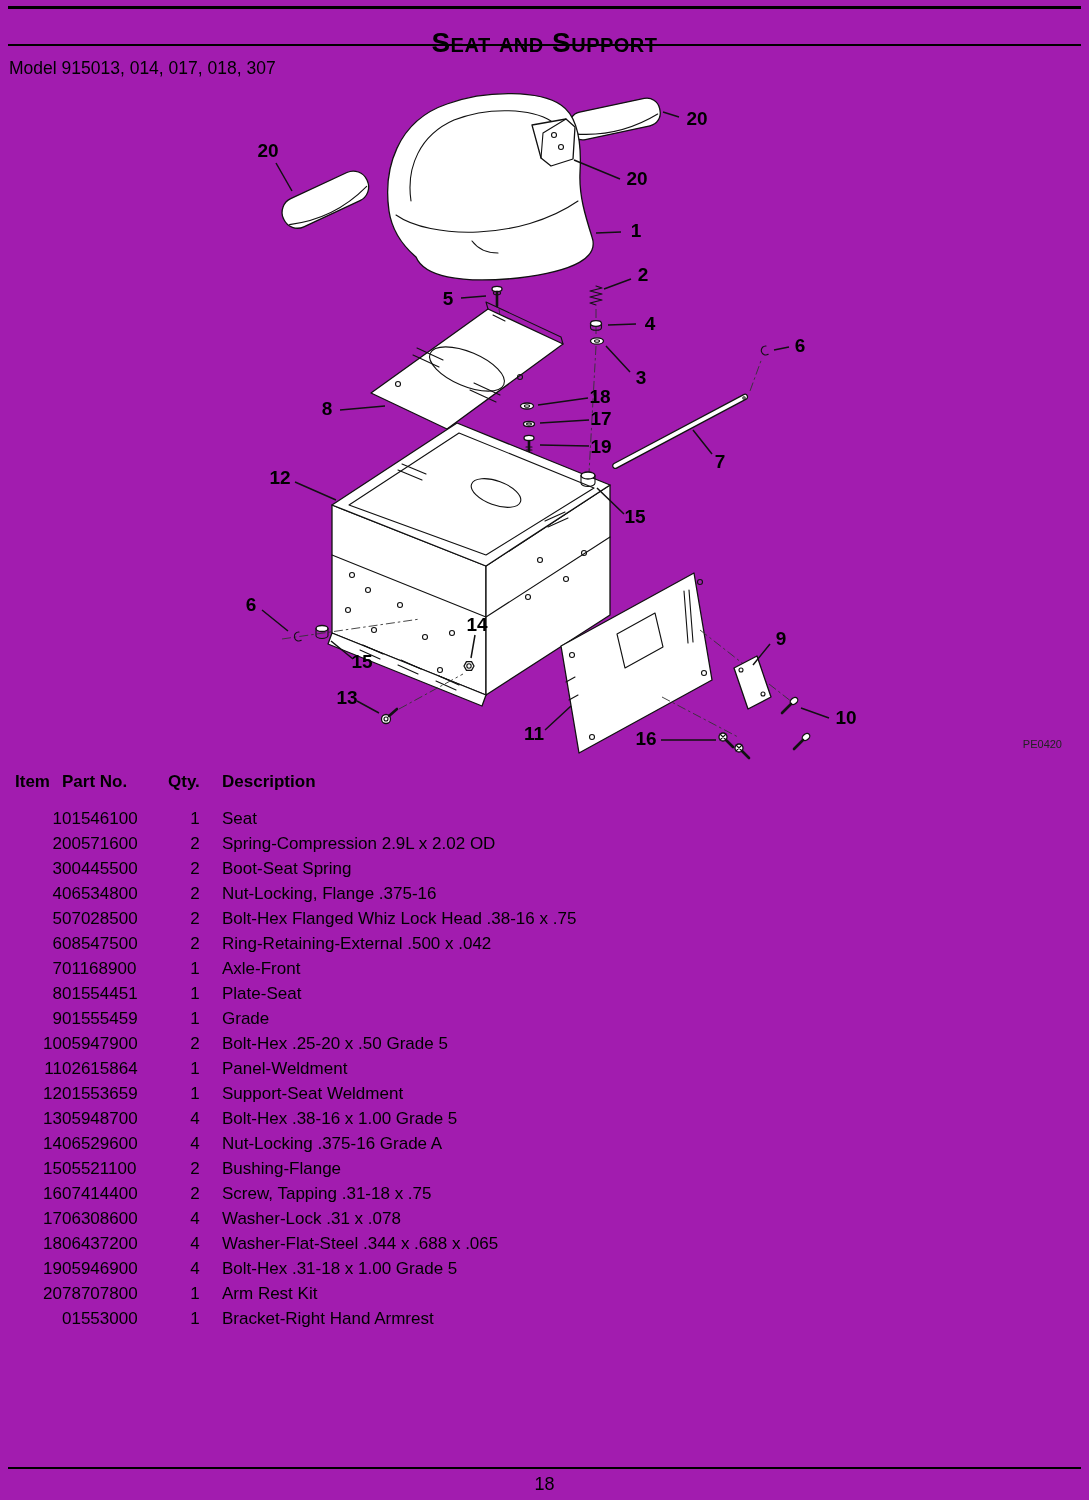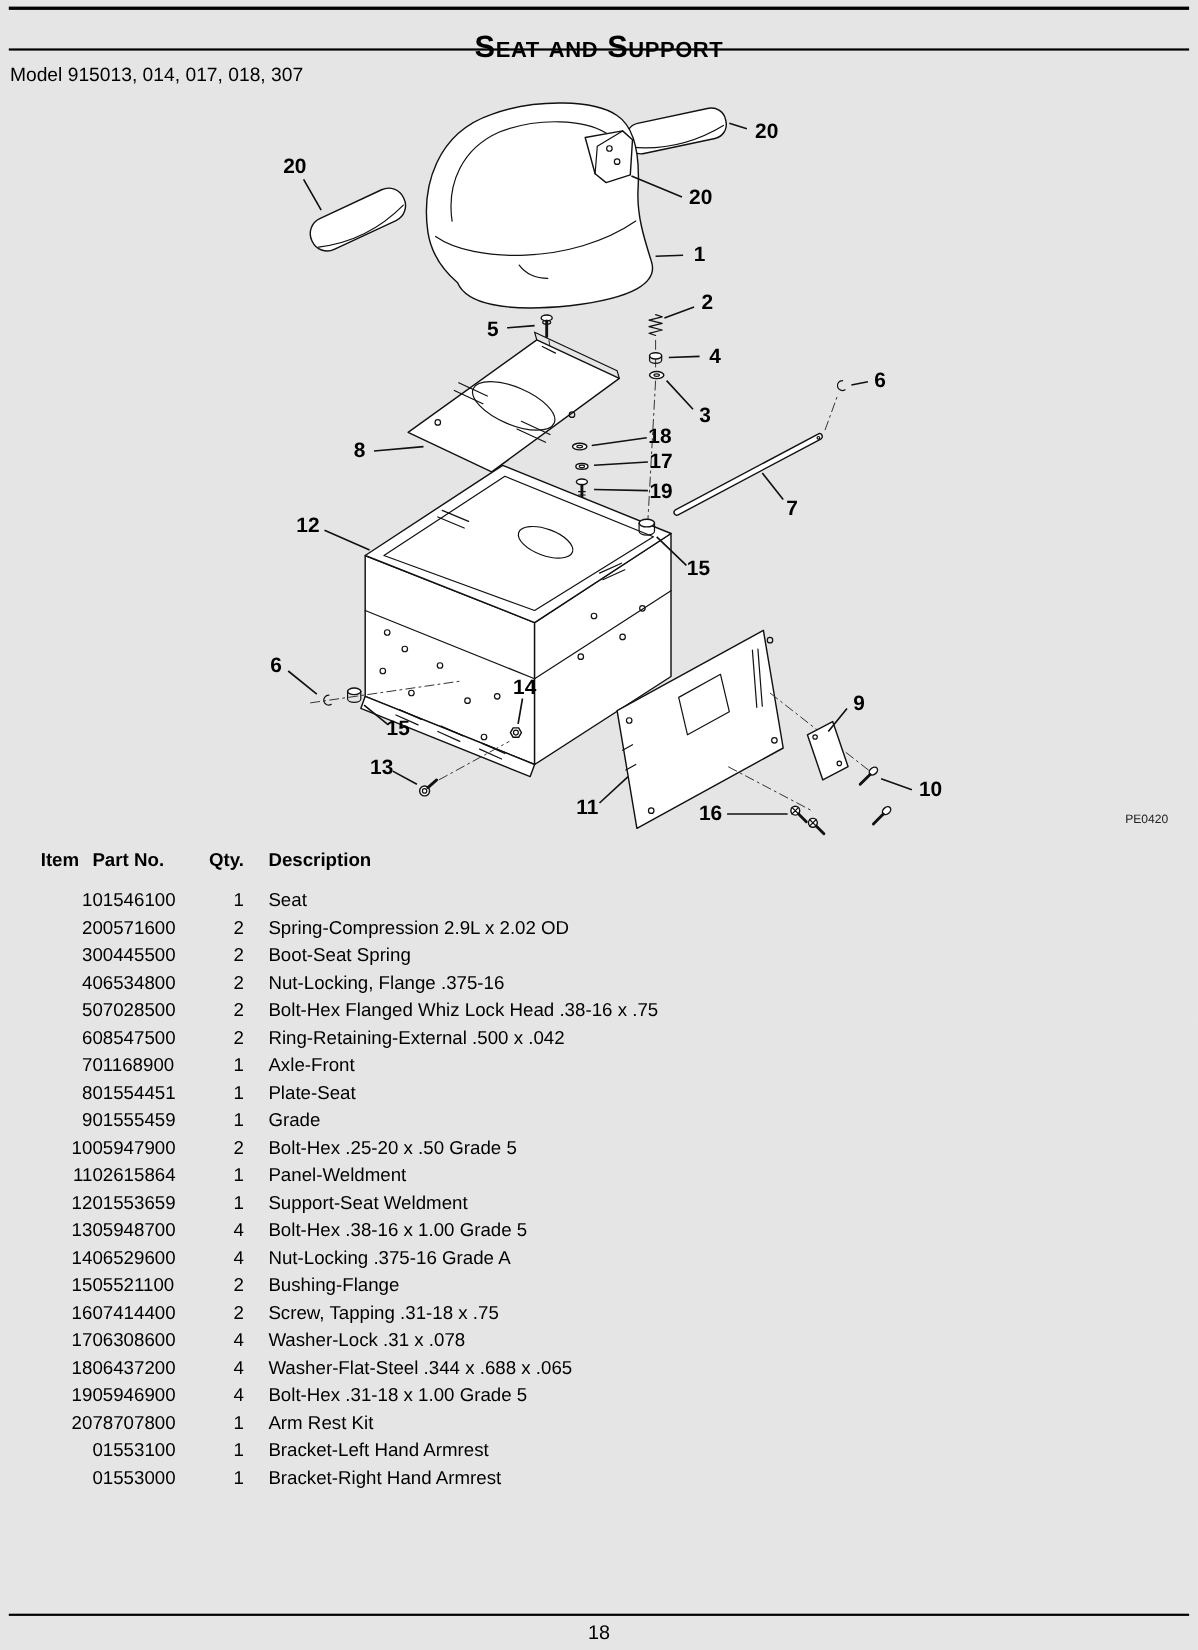--- a/index.html
+++ b/index.html
@@ -1,34 +1,34 @@
 <!DOCTYPE html>
 <html><head>
 <meta charset="utf-8">
 <style>
   html,body{margin:0;padding:0;background:#fff;}
   body{width:1089px;height:1500px;position:relative;font-family:"Liberation Sans",sans-serif;color:#000;}
-  .page{position:absolute;inset:0;background:#e5e5e5;overflow:hidden;}
+  .page{position:absolute;inset:0;background:#a21caf;overflow:hidden;}
   .rule{position:absolute;left:8px;right:8px;background:#000;}
   .rule-top{top:6px;height:3px;}
   .rule-title{top:44px;height:2px;}
   .rule-bottom{top:1467px;height:1.6px;}
   .title{position:absolute;top:8px;left:0;width:100%;text-align:center;
          font-weight:bold;font-size:28px;font-variant:small-caps;letter-spacing:.5px;}
   .model-line{position:absolute;top:58px;left:9px;font-weight:normal;font-size:17.5px;}
   .diagram{position:absolute;top:85px;left:0;width:1089px;height:682px;}
   .diagram svg{position:absolute;inset:0;}
   svg .part{fill:#fff;stroke:#111;stroke-width:1.3;stroke-linejoin:round;}
   svg .ln{fill:none;stroke:#111;stroke-width:1.1;stroke-linecap:round;stroke-linejoin:round;}
   svg .thick{stroke:#111;stroke-width:2.6;stroke-linecap:round;}
   svg .dash{fill:none;stroke:#333;stroke-width:.9;stroke-dasharray:9 3 2.5 3;}
   svg .lead{fill:none;stroke:#111;stroke-width:1.5;}
   svg .co{font:bold 19px "Liberation Sans",sans-serif;fill:#000;text-anchor:middle;}
   svg .code{font:11px "Liberation Sans",sans-serif;fill:#222;text-anchor:end;}
-  table.parts{position:absolute;top:772px;left:15px;border-collapse:collapse;font-size:17px;margin-left:22px;}
+  table.parts{position:absolute;top:772px;left:15px;border-collapse:collapse;font-size:17px;}
   table.parts th{font-weight:bold;text-align:left;height:34px;vertical-align:top;padding:0;white-space:nowrap;}
   table.parts td{padding:0;height:25px;line-height:25px;white-space:nowrap;}
   td.col-item{text-align:right;padding-right:9px;}
   td.col-qty{text-align:center;padding-right:14px;}
   .page-number{position:absolute;top:1474px;left:0;width:100%;text-align:center;font-size:18px;}
 </style>
 </head>
 <body>
 
 <div class="page">
@@ -360,26 +360,20 @@
           <td class="col-description">Bolt-Hex .31-18 x 1.00 Grade 5</td>
         </tr>
         <tr>
           <td class="col-item">20</td>
           <td class="col-part_no">78707800</td>
           <td class="col-qty">1</td>
           <td class="col-description">Arm Rest Kit</td>
         </tr>
         <tr>
           <td class="col-item"></td>
-          <td class="col-part_no">01553100</td>
-          <td class="col-qty">1</td>
-          <td class="col-description">Bracket-Left Hand Armrest</td>
-        </tr>
-        <tr>
-          <td class="col-item"></td>
           <td class="col-part_no">01553000</td>
           <td class="col-qty">1</td>
           <td class="col-description">Bracket-Right Hand Armrest</td>
         </tr>
       </tbody>
   </table>
 
   <div class="rule rule-bottom"></div>
   <div class="page-number">18</div>
 

